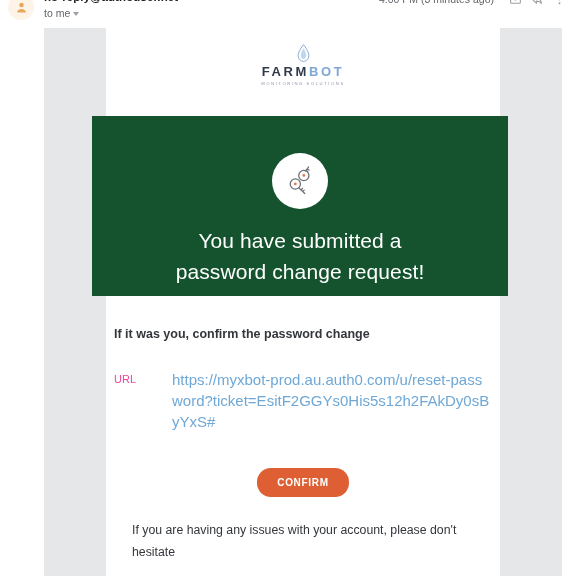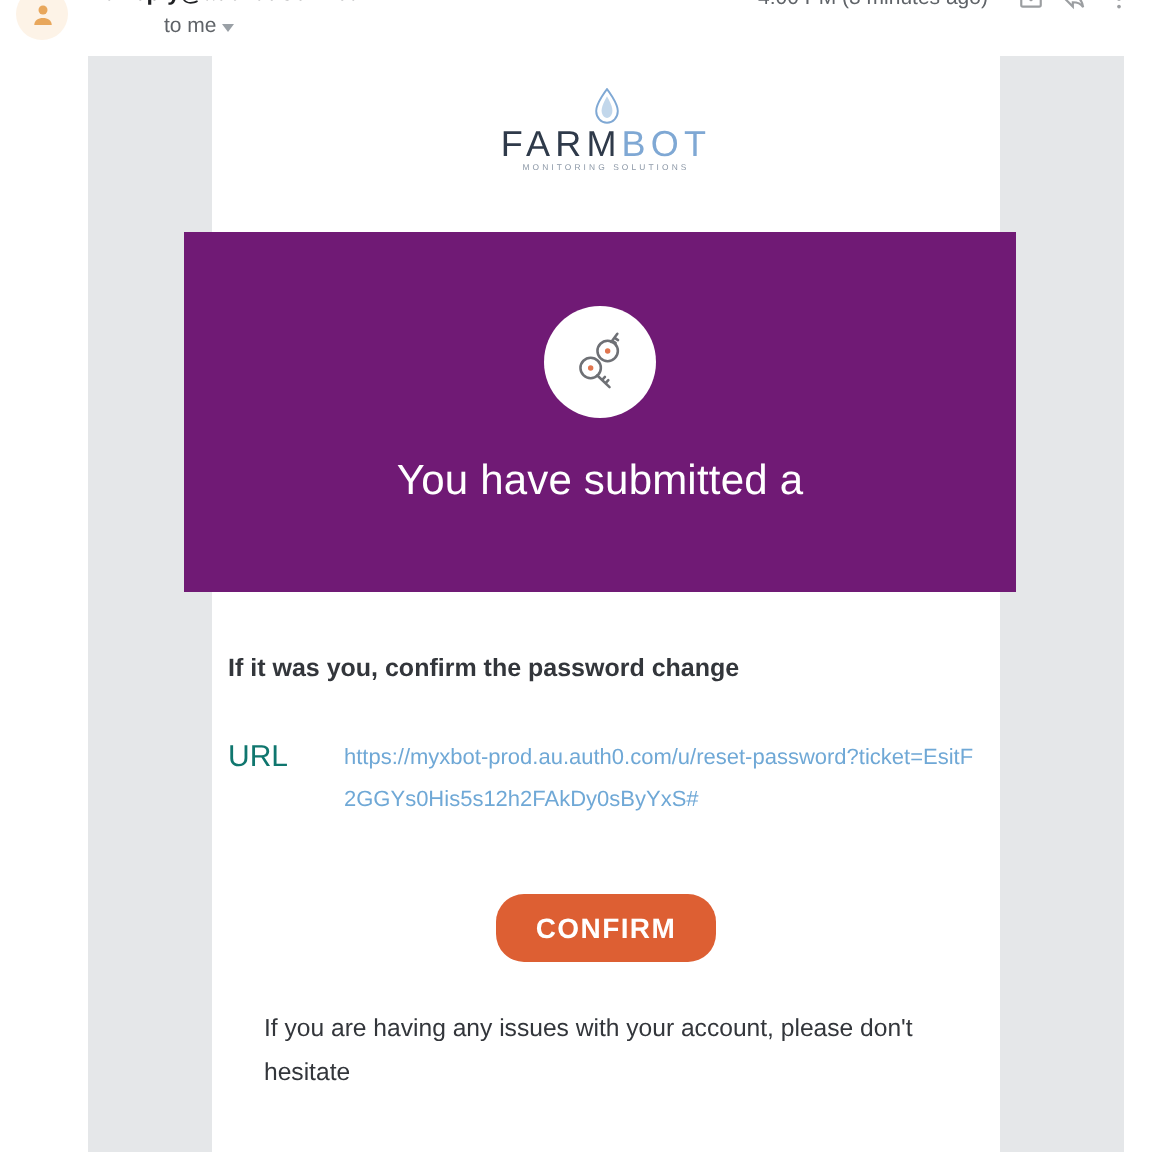--- a/index.html
+++ b/index.html
@@ -47,21 +47,20 @@
     color: #202124;
     letter-spacing: 0.1px;
     line-height: 13px;
     white-space: nowrap;
   }
   .recipient-row {
     display: flex;
     align-items: center;
     gap: 3px;
     margin-top: 3px;
-    margin-left: 38px;
   }
   .recipient-text {
     font-size: 10.5px;
     color: #5f6368;
     line-height: 12px;
   }
   .caret {
     width: 0;
     height: 0;
     border-left: 3.5px solid transparent;
@@ -122,43 +121,43 @@
   
   .logo-area {
     padding-top: 16px;
     padding-bottom: 12px;
     display: flex;
     flex-direction: column;
     align-items: center;
   }
   .logo-drop { display: block; margin-bottom: 3px; }
   .logo-word {
-    font-size: 18px;
-    font-weight: normal;
+    font-size: 13px;
+    font-weight: bold;
     letter-spacing: 2.6px;
     line-height: 14px;
   }
   .logo-word .farm { color: #2f3a4a; }
   .logo-word .bot  { color: #7fa8d4; }
   .logo-sub {
     font-size: 4.2px;
     letter-spacing: 1.55px;
     color: #8b97a6;
     margin-top: 2px;
     line-height: 6px;
   }
 
   
   .hero {
     position: absolute;
     left: -14px;
     top: 88px;
     width: 416px;
     height: 180px;
-    background: #701a75;
+    background: #14532d;
     display: flex;
     flex-direction: column;
     align-items: center;
     box-sizing: border-box;
   }
   .hero-badge {
     width: 56px;
     height: 56px;
     border-radius: 50%;
     background: #ffffff;
@@ -189,46 +188,46 @@
     font-size: 12.5px;
     color: #33363b;
     line-height: 18px;
     font-weight: bold;
   }
   .url-row {
     display: flex;
     margin: 26px 0 0 8px;
   }
   .url-label {
-    font-size: 15px;
-    color: #0f766e;
+    font-size: 11px;
+    color: #ec4899;
     width: 58px;
     flex: none;
     line-height: 20px;
   }
   .url-value {
-    font-size: 11px;
+    font-size: 15px;
     color: #6fa8d6;
     line-height: 21px;
     max-width: 320px;
     word-break: break-all;
   }
 
   .btn-wrap {
     display: flex;
     justify-content: center;
     margin-top: 36px;
   }
   .confirm-btn {
     background: #dd5f33;
     color: #ffffff;
     border: none;
     border-radius: 14px;
     font-family: "Liberation Sans", sans-serif;
-    font-size: 14px;
+    font-size: 10px;
     font-weight: bold;
     letter-spacing: 0.7px;
     padding: 9px 20px;
     cursor: pointer;
   }
 
   .help-block {
     margin: 22px 0 0 26px;
     font-size: 12.3px;
     color: #33363b;
@@ -308,20 +307,21 @@
             <path d="M26.6 8.2 L30.2 3.4 M28.6 5.8 L30.6 7.1 M27.4 7.5 L29.2 8.8"></path>
             <circle cx="14.5" cy="23.5" r="6"></circle>
             <path d="M18.3 27.8 L25.6 34.8 M21.2 30.6 L22.9 28.8 M23.2 32.5 L24.9 30.7"></path>
           </g>
           <circle cx="24.5" cy="13.5" r="1.6" fill="#e0764f"></circle>
           <circle cx="14.5" cy="23.5" r="1.6" fill="#e0764f"></circle>
         </svg>
       </div>
       <div class="hero-title">
         <div>You have submitted a</div>
+        <div>password change request!</div>
       </div>
     </div>
 
     <div class="content">
 
       <div class="confirm-line">If it was you, confirm the password change</div>
 
       <div class="url-row">
         <div class="url-label">URL</div>
         <div class="url-value">https://myxbot-prod.au.auth0.com/u/reset-password?ticket=EsitF2GGYs0His5s12h2FAkDy0sByYxS#</div>

